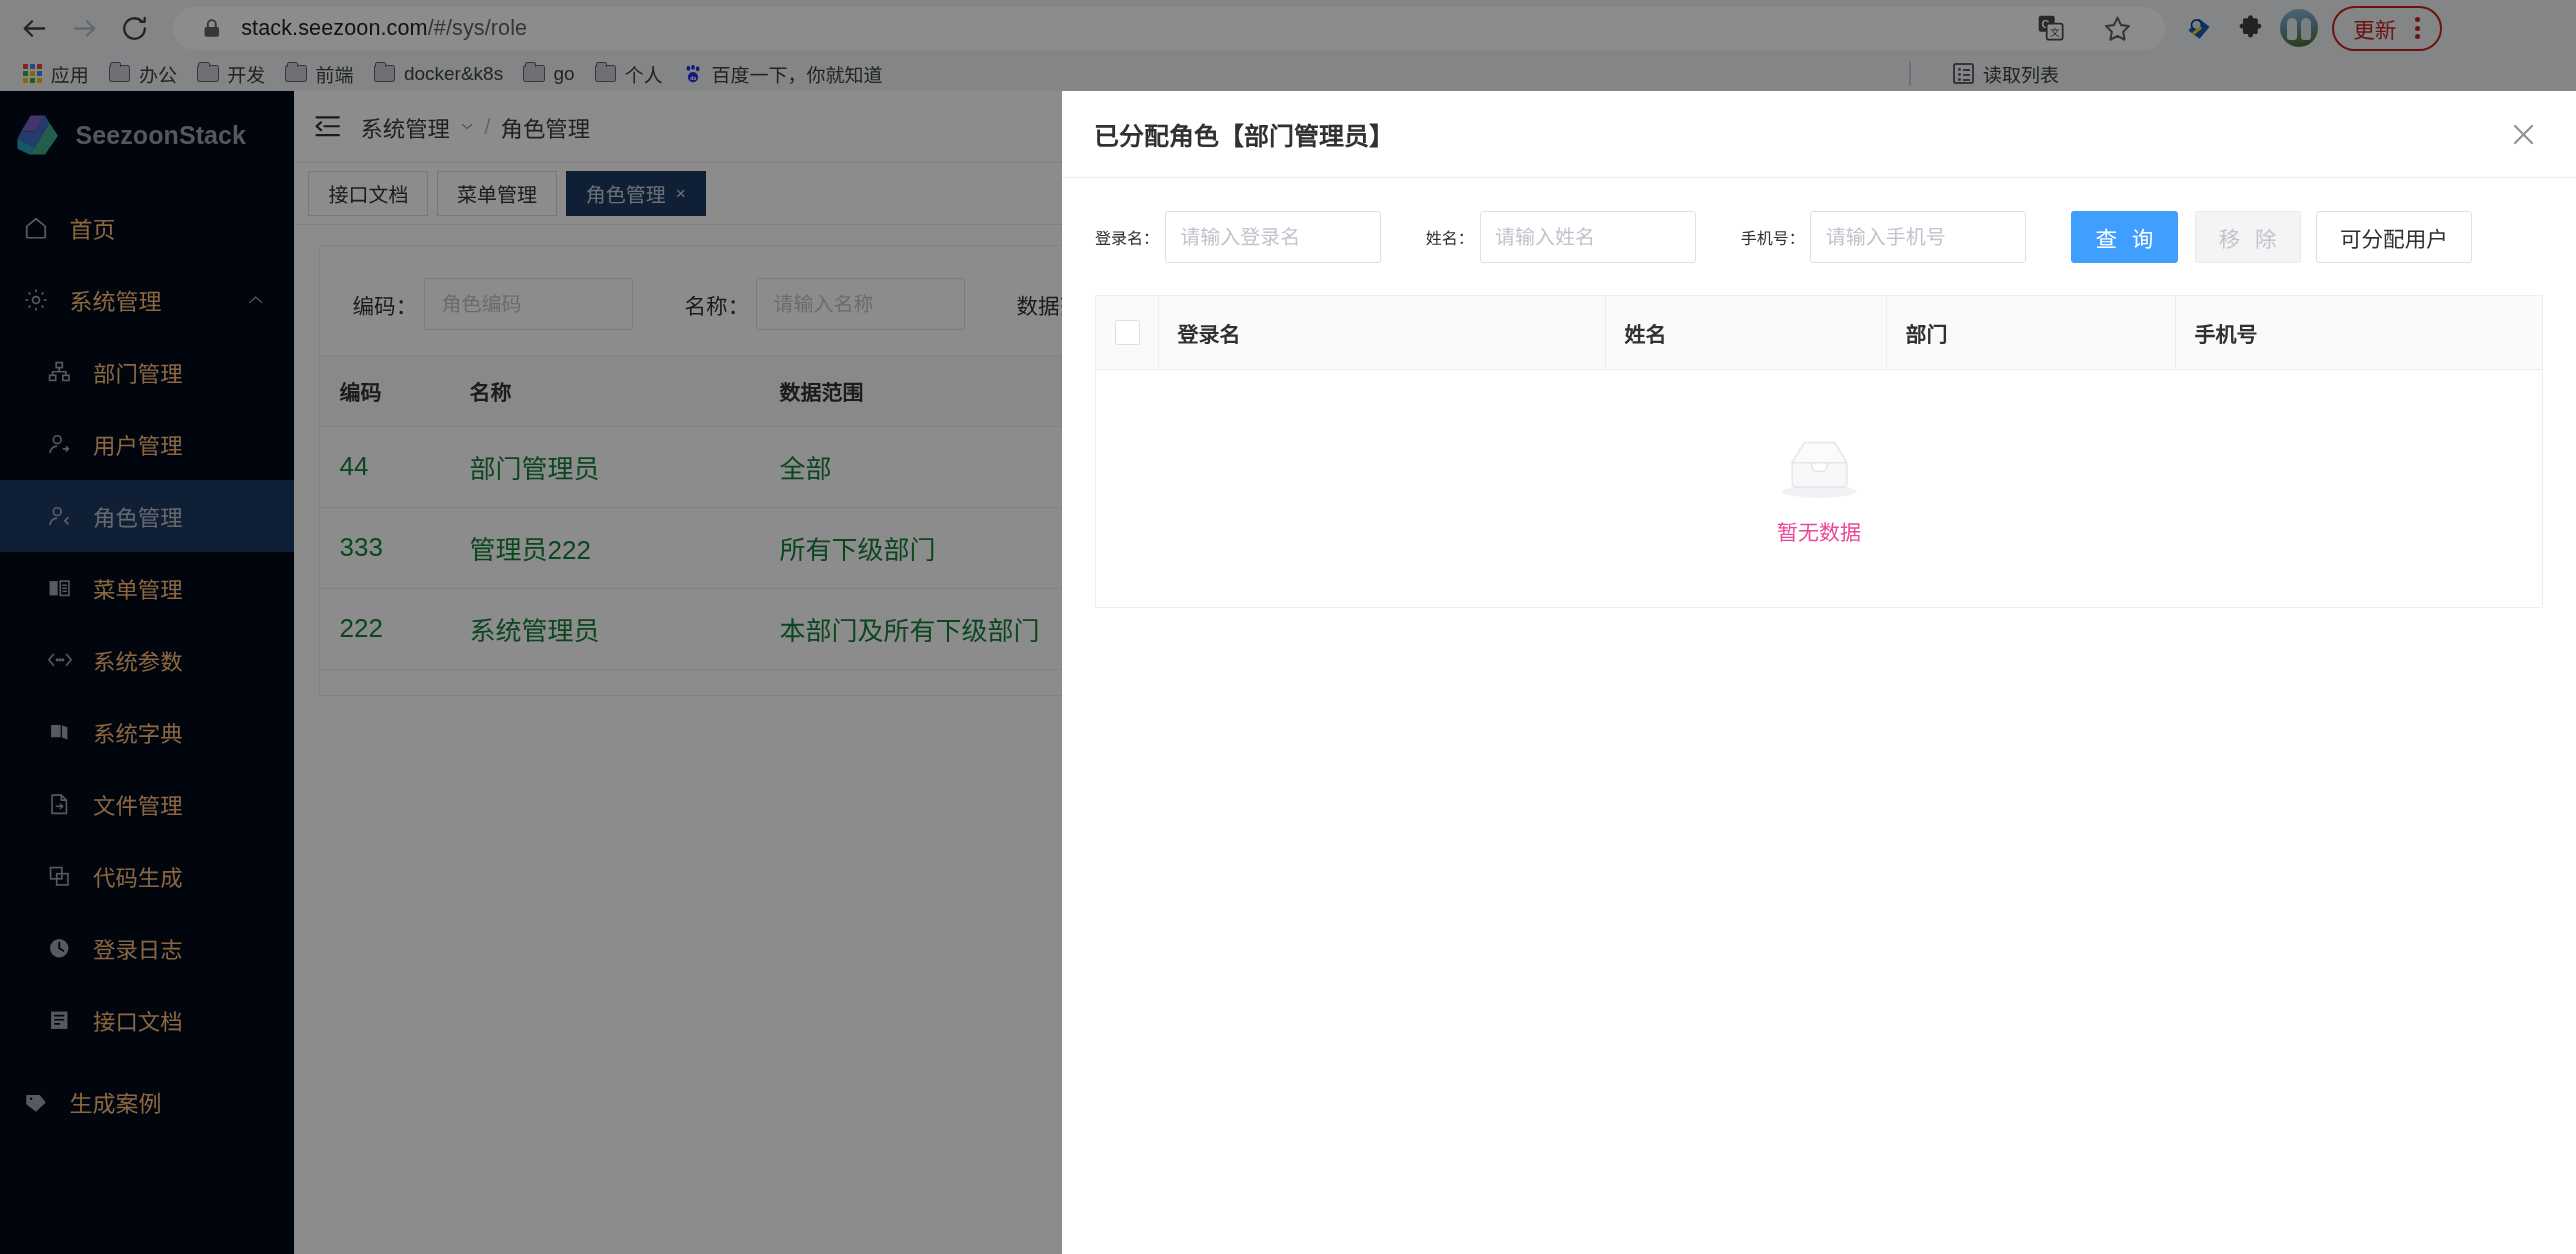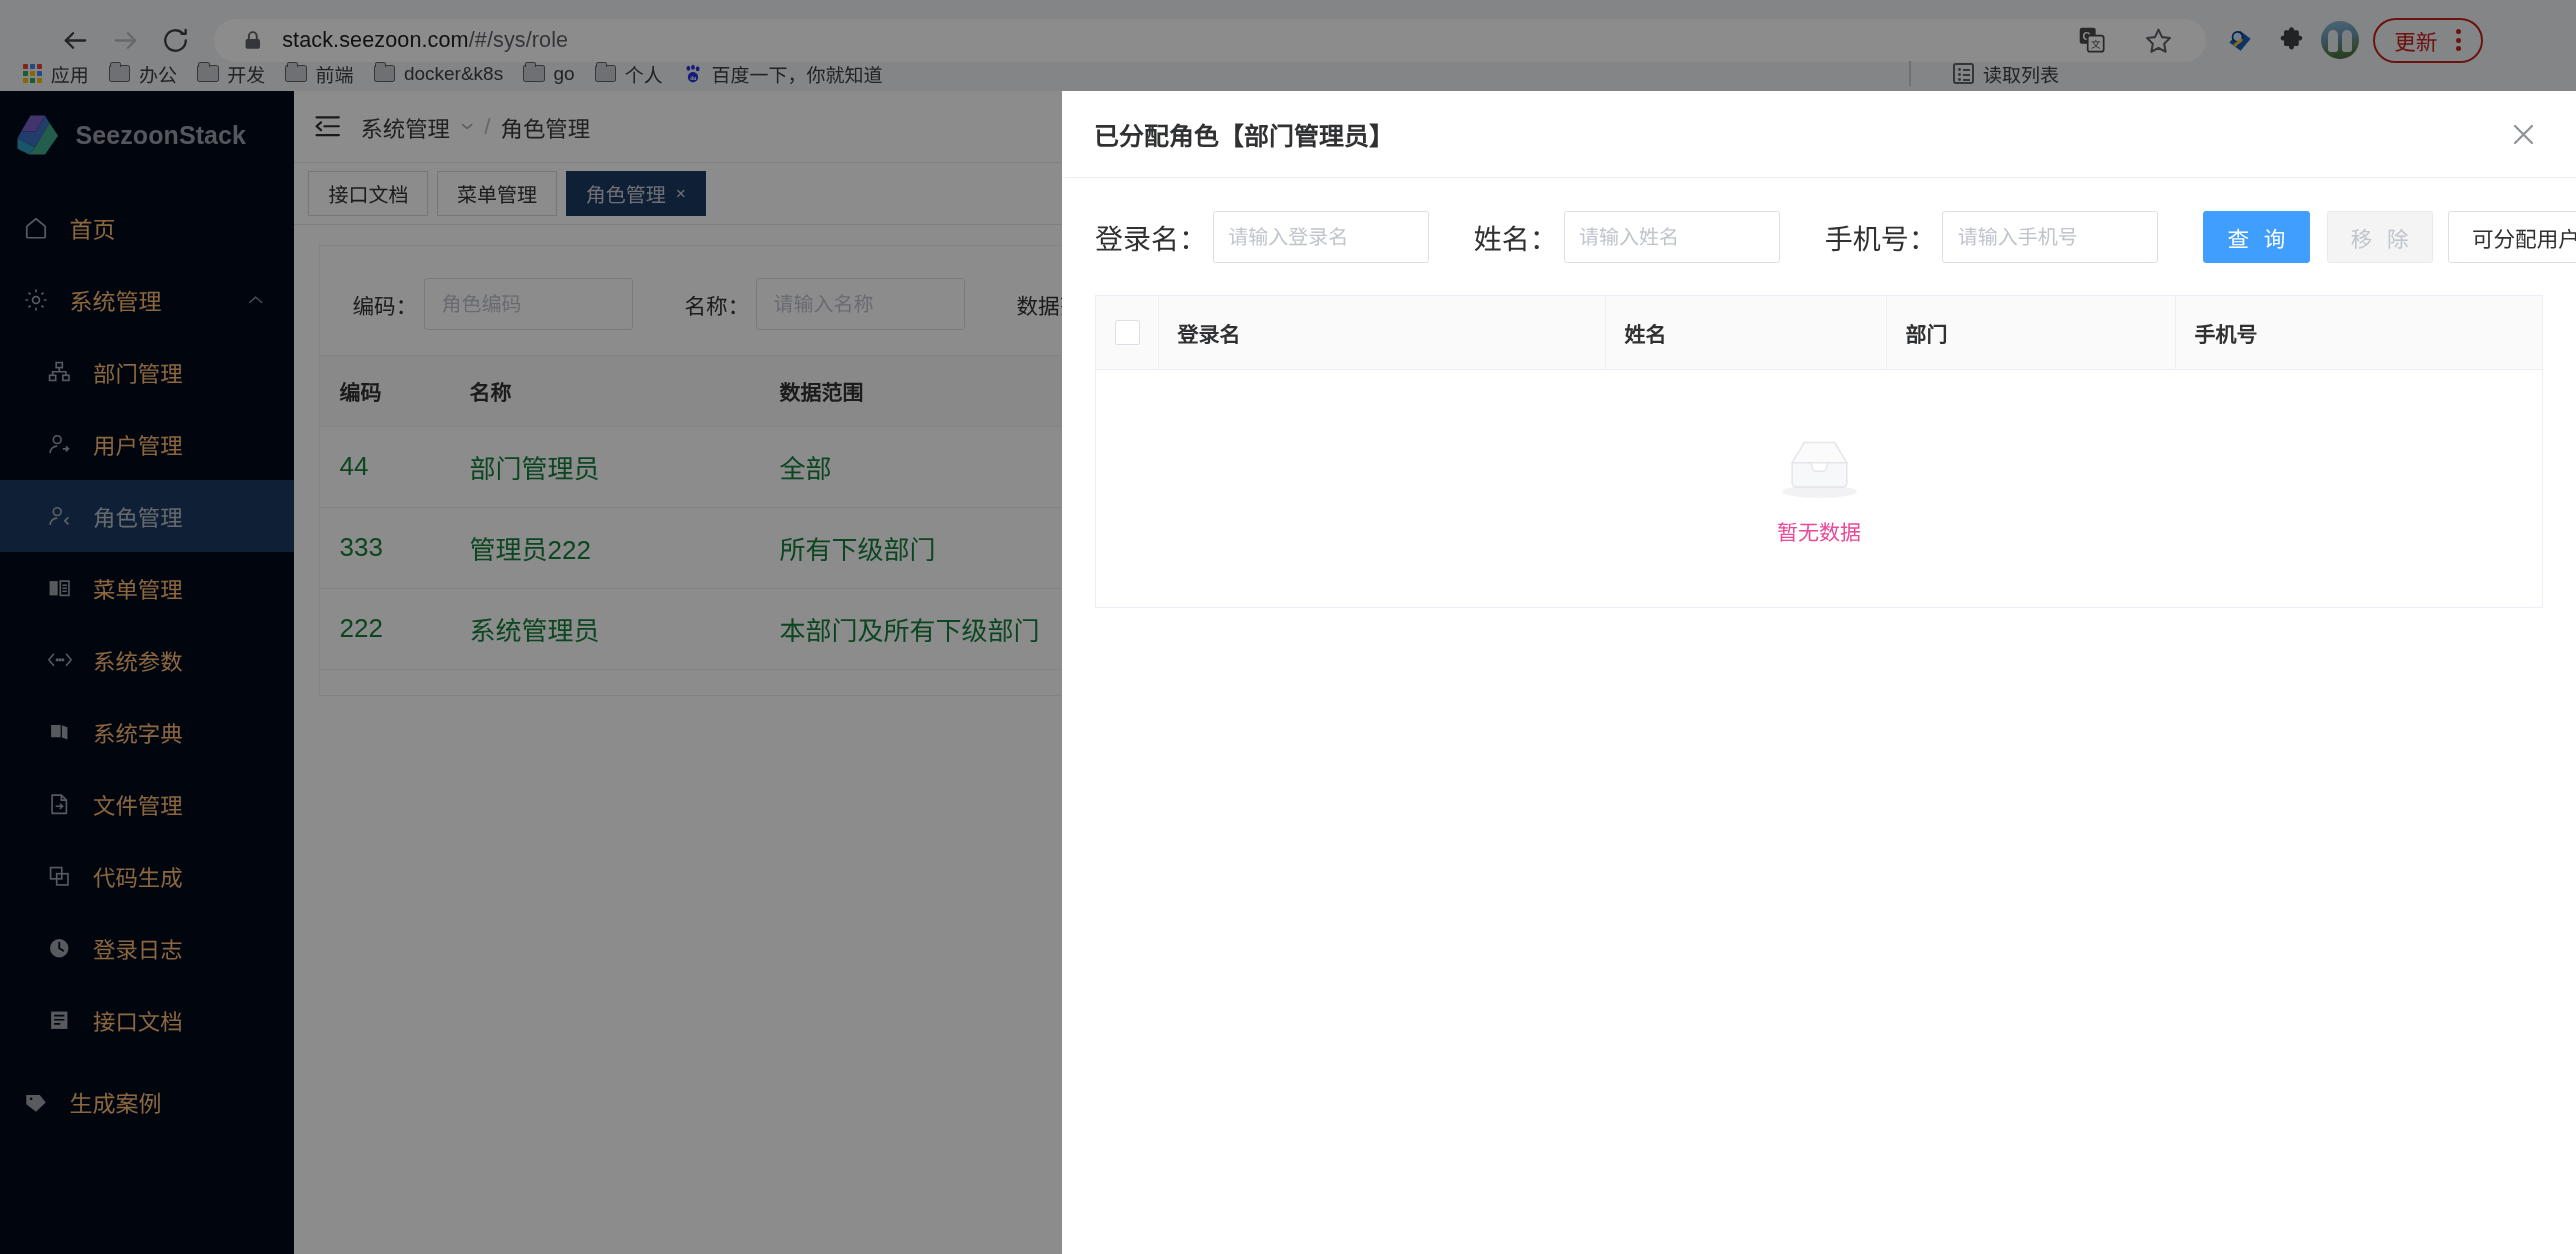--- a/index.html
+++ b/index.html
@@ -11,22 +11,22 @@
     overflow: hidden;
   }
   #root { position: relative; width: 2576px; height: 1254px; }
 
   
   .browser-chrome {
     position: absolute; top: 0; left: 0; width: 2576px; height: 91px;
     background: #f1f3f4;
   }
   .nav-bar {
-    position: absolute; top: 12px; left: 0; width: 2576px; height: 56px;
-    display: flex; align-items: center; padding-left: 41px;
+    position: absolute; top: 0; left: 0; width: 2576px; height: 56px;
+    display: flex; align-items: center;
   }
   .nav-btn {
     width: 40px; height: 40px; margin-left: 10px;
     display: flex; align-items: center; justify-content: center;
     border-radius: 50%; cursor: pointer; flex: 0 0 auto;
   }
   .nav-btn svg { display: block; }
   .nav-btn.first { margin-left: 14.4px; }
   .omnibox {
     margin-left: 19px; height: 43px; flex: 0 0 auto;
@@ -206,21 +206,21 @@
     border-bottom: 0.7px solid #ebeef5; flex: 0 0 auto;
   }
   .drawer-title { font-size: 25px; font-weight: bold; color: #303133; white-space: nowrap; }
   .drawer-close {
     margin-left: auto; width: 40px; height: 40px; display:flex; align-items:center; justify-content:center;
     cursor: pointer;
   }
   .drawer-body { flex: 1 1 auto; padding: 33px 33px 0 33px; overflow: hidden; }
   .dform { display: flex; align-items: center; flex-wrap: nowrap; }
   .dfield { display: flex; align-items: center; gap: 5.8px; margin-right: 45px; }
-  .dlabel { font-size: 28px; color: #303133; white-space: nowrap; }
+  .dlabel { font-size: 16px; color: #303133; white-space: nowrap; }
   .dinput {
     width: 216px; height: 52px; border: 0.7px solid #dcdfe6; border-radius: 2.9px;
     padding: 0 14.4px; font-size: 20px; color: #0f172a; background: #fff;
     font-family: "Liberation Sans", "DejaVu Sans", sans-serif;
   }
   .dinput::placeholder { color: #c0c4cc; }
   .btn {
     height: 52px; padding: 0 23px; border-radius: 2.9px; font-size: 21.6px;
     display: flex; align-items: center; justify-content: center; cursor: pointer;
     white-space: nowrap; border: 0.7px solid transparent;

